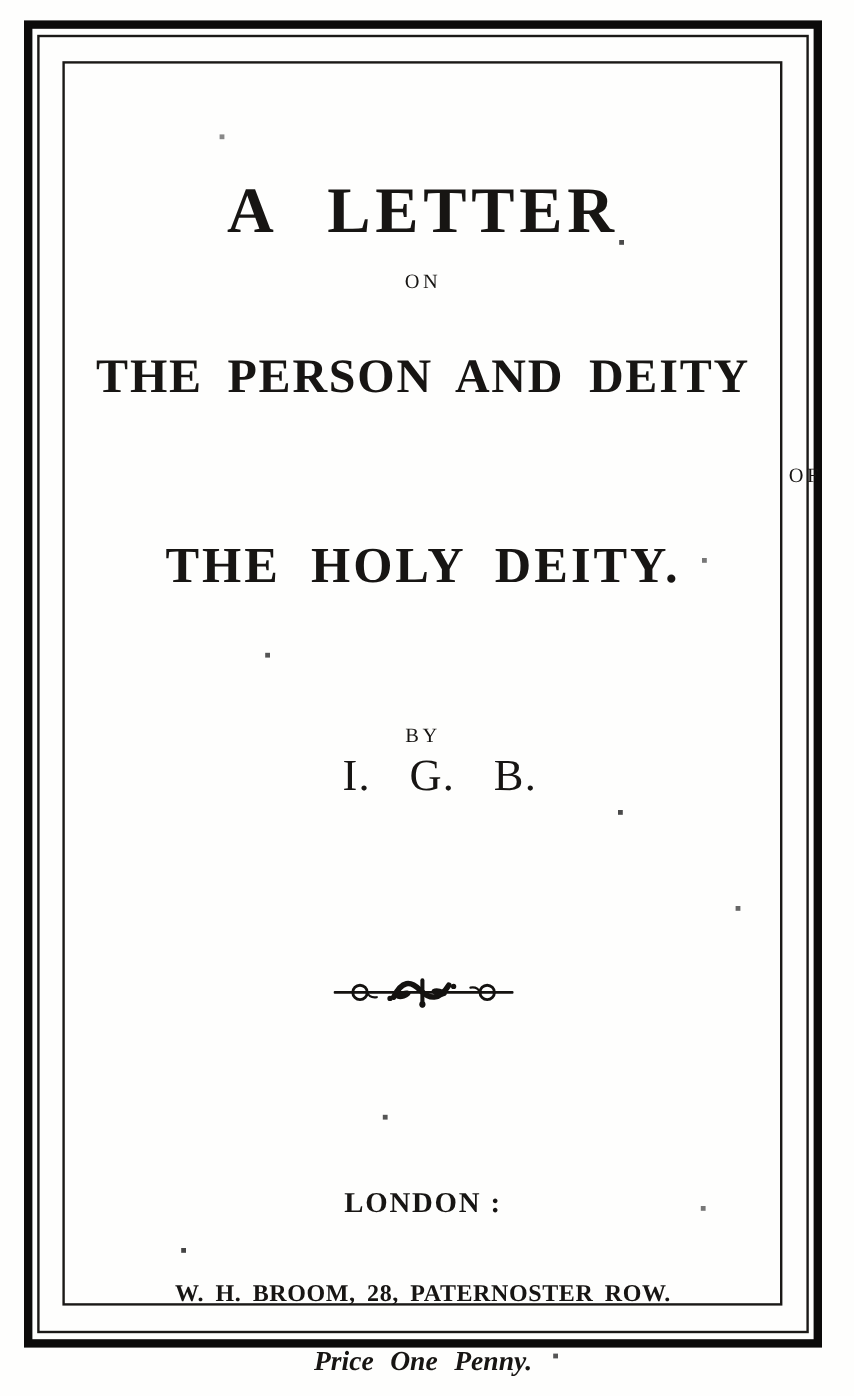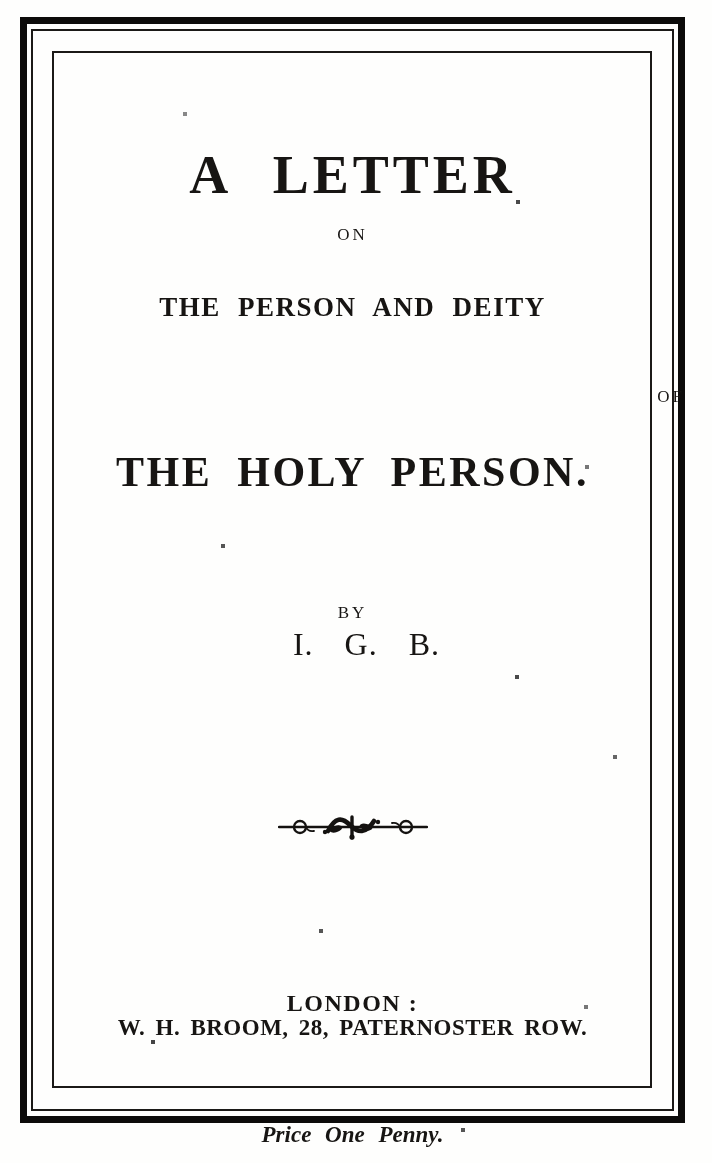--- a/index.html
+++ b/index.html
@@ -50,35 +50,35 @@
   .connector {
     font-size: 17px;
     font-weight: 400;
     letter-spacing: 3px;
   }
   .connector-on  { top: 226px; }
   .connector-of  { top: 388px; text-align: right; }
   .byline-label  { top: 604px; }
   .title-middle {
     top: 294px;
-    font-size: 27px;
+    font-size: 40px;
     font-weight: 700;
     letter-spacing: 1.5px;
     word-spacing: 9px;
   }
   .title-bottom {
     top: 451px;
     font-size: 42px;
     font-weight: 700;
     letter-spacing: 2.5px;
     word-spacing: 12px;
   }
   .author {
     top: 628px;
-    font-size: 32px;
+    font-size: 37px;
     font-weight: 400;
     letter-spacing: 1px;
     word-spacing: 22px;
     padding-left: 28px;
   }
   .ornament-wrap {
     position: absolute;
     left: 20px;
     right: 27px;
     top: 810px;
@@ -88,22 +88,22 @@
     display: inline-block;
     vertical-align: top;
   }
   .imprint-city {
     top: 991px;
     font-size: 24px;
     font-weight: 700;
     letter-spacing: 1.5px;
   }
   .imprint-publisher {
-    top: 1016px;
-    font-size: 23px;
+    top: 1068px;
+    font-size: 20px;
     font-weight: 700;
     letter-spacing: 0.5px;
     word-spacing: 4px;
   }
   .price-note {
     top: 1123px;
     font-size: 23px;
     font-weight: 700;
     font-style: italic;
     word-spacing: 8px;
@@ -137,21 +137,21 @@
 <div class="specks"></div>
 
 <div class="line title-top">A LETTER</div>
 
 <div class="line connector connector-on">ON</div>
 
 <div class="line title-middle">THE PERSON AND DEITY</div>
 
 <div class="line connector connector-of">OF</div>
 
-<div class="line title-bottom">THE HOLY PERSON.</div>
+<div class="line title-bottom">THE HOLY DEITY.</div>
 
 <div class="line connector byline-label">BY</div>
 
 <div class="line author">I. G. B.</div>
 
 <div class="ornament-wrap">
   <svg width="150" height="34" viewBox="0 0 150 34" aria-hidden="true">
     <g stroke="#141210" fill="none" stroke-linecap="round">
       <path d="M1 17 H149" stroke-width="2.4"></path>
       <circle cx="22" cy="17" r="6" stroke-width="2.4"></circle>

